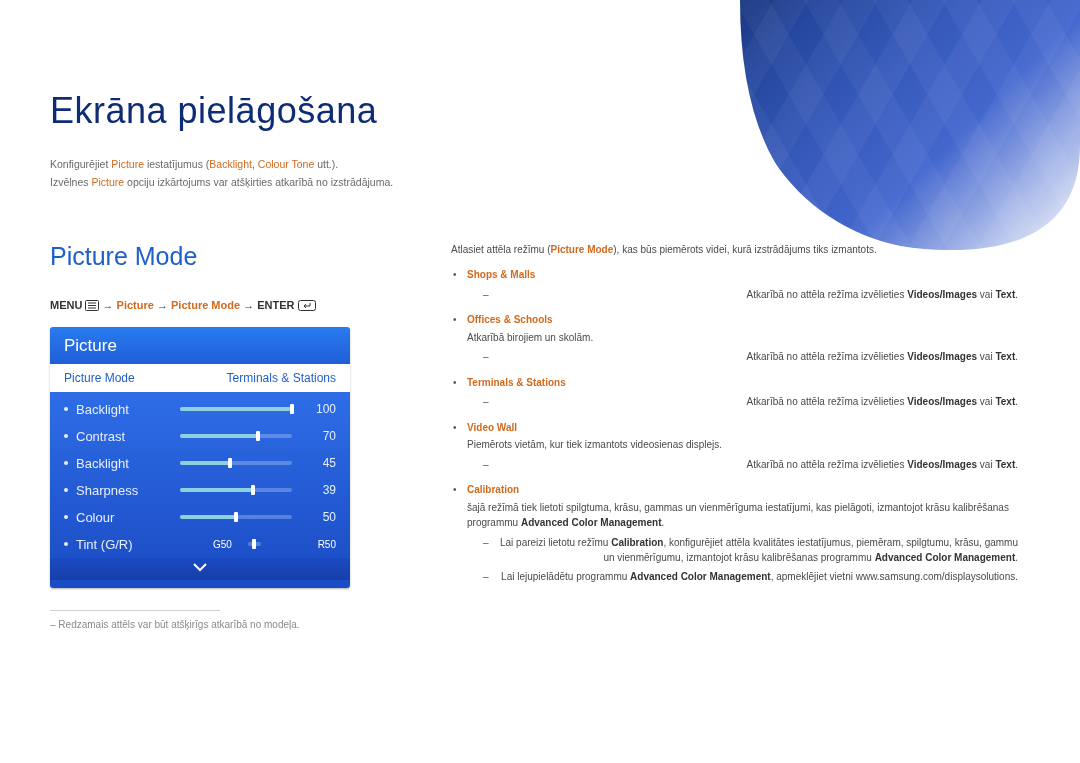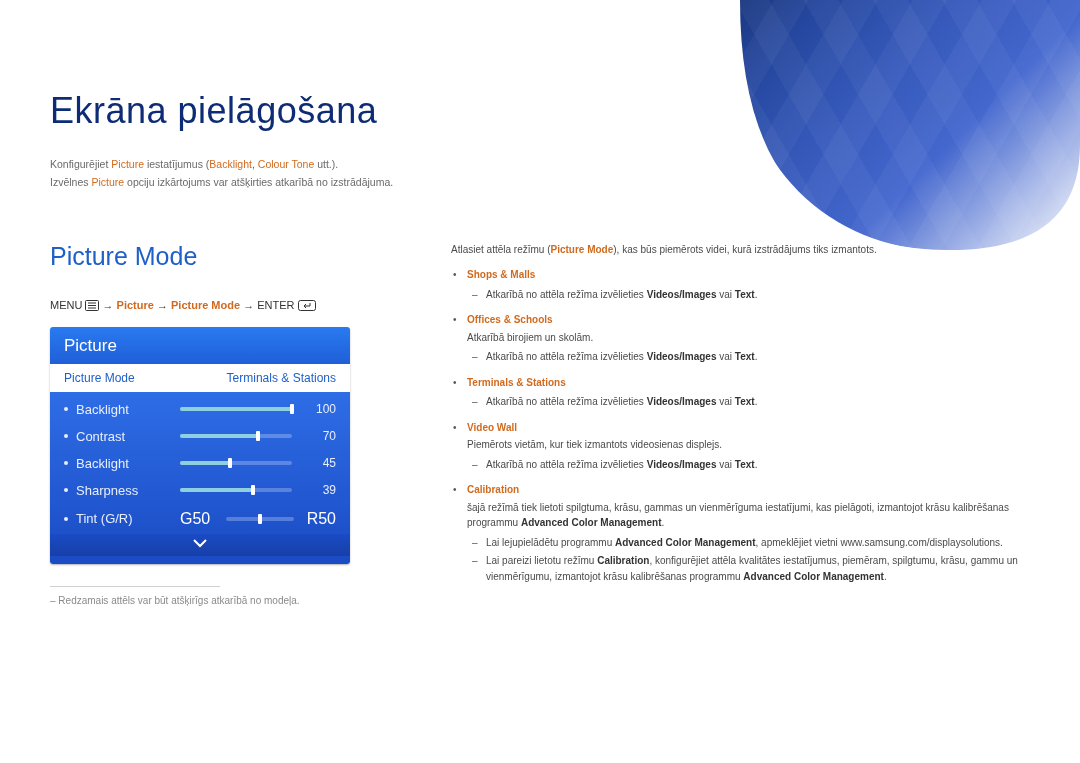--- a/index.html
+++ b/index.html
@@ -45,21 +45,21 @@
   .columns { display: flex; gap: 46px; }
   .left-col { width: 355px; flex: 0 0 355px; }
   .right-col { flex: 1; font-size: 10px; line-height: 1.55; }
   h2.section {
     font-size: 25px;
     font-weight: 400;
     color: #1f5fc9;
     margin-bottom: 28px;
   }
   .path { font-size: 11px; color: #333; margin-bottom: 14px; }
-  .path strong { font-weight: 400; }
+  .path strong { font-weight: 700; }
   .path .orange { color: #d16a1e; font-weight: 700; }
   .path .icon { display:inline-block; vertical-align:-2px; }
 
   
   .osd {
     width: 300px;
     border-radius: 3px;
     overflow: hidden;
     box-shadow: 0 1px 2px rgba(0,0,0,0.3);
   }
@@ -86,40 +86,40 @@
     padding: 6px 14px;
     color: #e8effc;
     font-size: 13px;
   }
   .osd-item .dot { width: 4px; height: 4px; background: #e8effc; border-radius: 50%; margin-right: 8px; }
   .osd-item .name { flex: 0 0 104px; }
   .osd-item .bar { flex: 1; height: 4px; background: rgba(255,255,255,0.25); border-radius: 2px; position: relative; margin-right: 10px; }
   .osd-item .bar .fill { position: absolute; left: 0; top: 0; bottom: 0; background: #8ed0e0; border-radius: 2px; }
   .osd-item .bar .knob { position:absolute; top:-3px; width:4px; height:10px; background:#fff; border-radius:1px; }
   .osd-item .num { width: 34px; text-align: right; font-size: 12px; }
-  .osd-item.tint .gtext, .osd-item.tint .rtext { font-size:16px; color:#fff; }
+  .osd-item.tint .gtext, .osd-item.tint .rtext { font-size:10px; color:#fff;margin-left:33px; }
   .osd-item.tint .gtext{ flex:0 0 auto; margin-right:8px;}
   .osd-item.tint .tbar { flex:1; height:4px; background: rgba(255,255,255,0.25); border-radius:2px; position:relative; margin:0 8px;}
   .osd-item.tint .tbar .mid{ position:absolute; left:50%; top:-3px; width:4px; height:10px; background:#fff; border-radius:1px; transform:translateX(-50%);}
   .osd-foot { text-align:center; padding:4px 0 8px; background: linear-gradient(#1a4bc4,#173fa8); color:#fff; }
   .osd-foot svg { display:block; margin:0 auto; }
 
   .divider { border:none; border-top:1px solid #d0d0d0; width:170px; margin:22px 0 8px; }
   .footnote { font-size:10px; color:#8a8a8a; }
 
   
   .right-col p { margin-bottom: 4px; }
   .orange-b { color:#d16a1e; font-weight:700; }
   .right-col ul { list-style:none; }
   .right-col > ul > li { margin: 10px 0 2px; padding-left: 16px; position:relative; }
   .right-col > ul > li::before { content:"•"; position:absolute; left:2px; top:0; color:#555; }
   .right-col .mode-name { color:#d16a1e; font-weight:700; }
   .right-col .mode-desc { color:#4a4a4a; display:block; margin-top:2px; }
   .sub { list-style:none; padding-left: 18px; margin-top:4px; }
-  .sub li { position:relative; padding-left:0; margin:3px 1px; color:#4a4a4a; }
+  .sub li { position:relative; padding-left:0; margin:3px 12px; color:#4a4a4a;text-align:right; }
   .sub li::before { content:"‒"; position:absolute; left:-14px; top:0; color:#555; }
   .bold { font-weight:700; color:#333; }
 </style>
 </head>
 <body>
 
 <div class="corner"></div>
 
 <div class="page">
   <h1 class="chapter">Ekrāna pielāgošana</h1>
@@ -198,20 +198,29 @@
               </div>
               <div class="osd-item">
                 <span class="dot"></span>
                 <span class="name">Sharpness</span>
                 <span class="bar">
                   <span class="fill" style="width:65%"></span>
                   <span class="knob" style="left:calc(65% - 2px)"></span>
                 </span>
                 <span class="num">39</span>
               </div>
+              <div class="osd-item">
+                <span class="dot"></span>
+                <span class="name">Colour</span>
+                <span class="bar">
+                  <span class="fill" style="width:50%"></span>
+                  <span class="knob" style="left:calc(50% - 2px)"></span>
+                </span>
+                <span class="num">50</span>
+              </div>
             </div>
           <div class="osd-item tint">
             <span class="dot"></span>
             <span class="name">Tint (G/R)</span>
             <span class="gtext">G50</span>
             <span class="tbar">
                 <span class="mid"></span>
               </span>
             <span class="rtext num">R50</span>
           </div>
@@ -238,19 +247,19 @@
           <li><span class="mode-name">Offices &amp; Schools</span><span class="mode-desc">Atkarībā birojiem un skolām.</span><ul class="sub">
               <li><span>Atkarībā no attēla režīma izvēlieties </span><span class="bold">Videos/Images</span><span> vai </span><span class="bold">Text</span><span>.</span></li>
             </ul></li>
           <li><span class="mode-name">Terminals &amp; Stations</span><ul class="sub">
               <li><span>Atkarībā no attēla režīma izvēlieties </span><span class="bold">Videos/Images</span><span> vai </span><span class="bold">Text</span><span>.</span></li>
             </ul></li>
           <li><span class="mode-name">Video Wall</span><span class="mode-desc">Piemērots vietām, kur tiek izmantots videosienas displejs.</span><ul class="sub">
               <li><span>Atkarībā no attēla režīma izvēlieties </span><span class="bold">Videos/Images</span><span> vai </span><span class="bold">Text</span><span>.</span></li>
             </ul></li>
           <li><span class="mode-name">Calibration</span><span class="mode-desc">šajā režīmā tiek lietoti spilgtuma, krāsu, gammas un vienmērīguma iestatījumi, kas pielāgoti, izmantojot krāsu kalibrēšanas programmu <span class="bold">Advanced Color Management</span>.</span><ul class="sub">
+              <li><span>Lai pareizi lietotu režīmu </span><span class="bold">Calibration</span><span>, konfigurējiet attēla kvalitātes iestatījumus, piemēram, spilgtumu, krāsu, gammu un vienmērīgumu, izmantojot krāsu kalibrēšanas programmu </span><span class="bold">Advanced Color Management</span><span>.</span></li>
               <li><span>Lai lejupielādētu programmu </span><span class="bold">Advanced Color Management</span><span>, apmeklējiet vietni www.samsung.com/displaysolutions.</span></li>
-              <li><span>Lai pareizi lietotu režīmu </span><span class="bold">Calibration</span><span>, konfigurējiet attēla kvalitātes iestatījumus, piemēram, spilgtumu, krāsu, gammu un vienmērīgumu, izmantojot krāsu kalibrēšanas programmu </span><span class="bold">Advanced Color Management</span><span>.</span></li>
             </ul></li>
         </ul>
     </div>
   </div>
 </div>
 
 </body></html>

